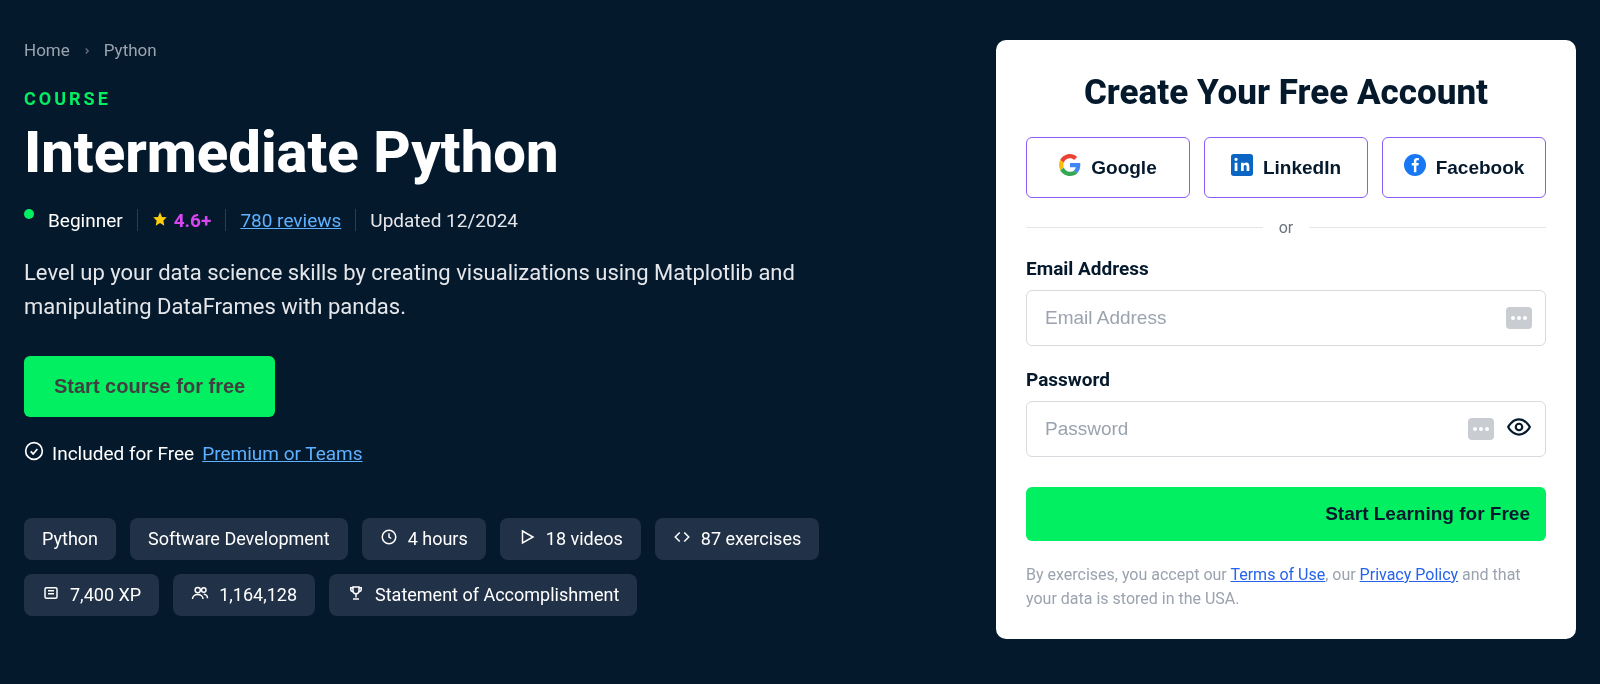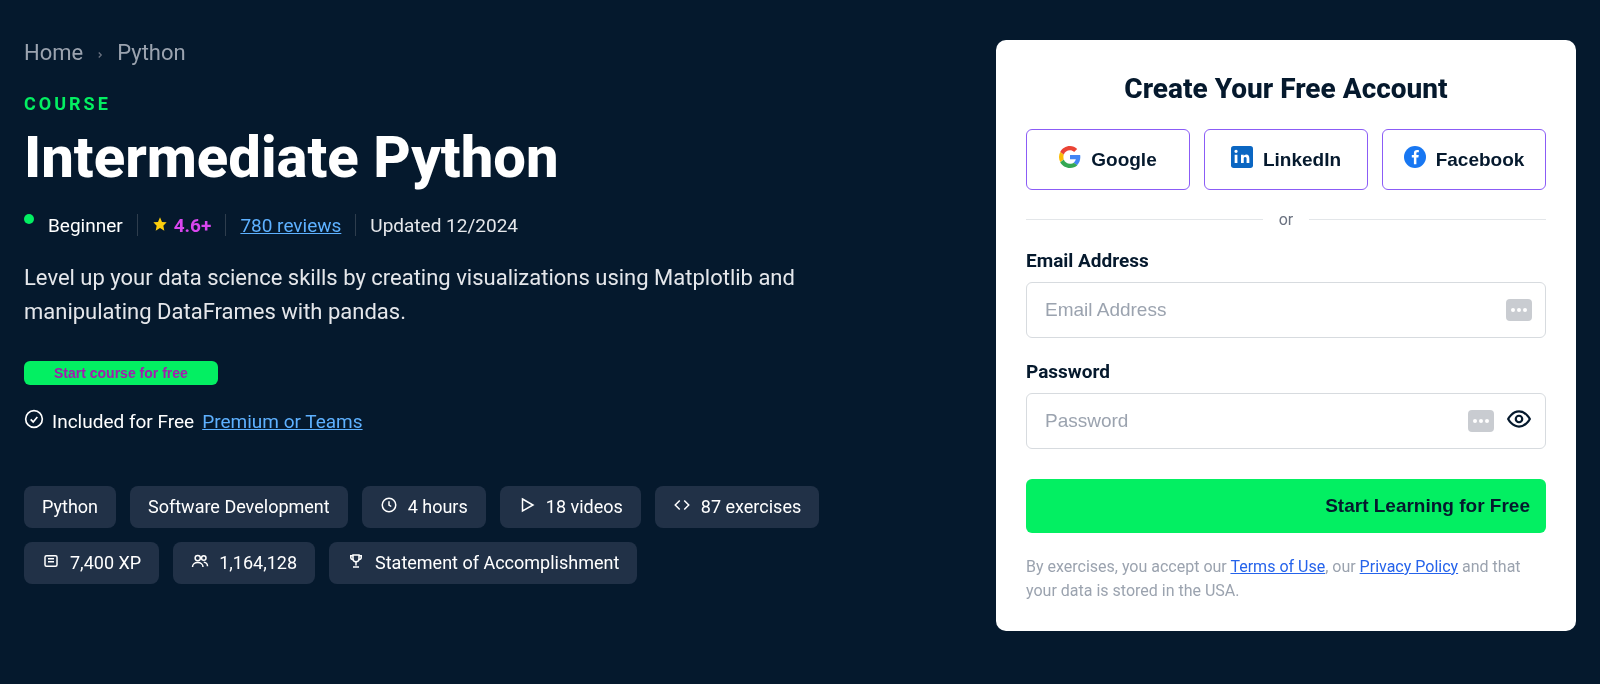--- a/index.html
+++ b/index.html
@@ -24,21 +24,21 @@
   width: 580px;
   flex-shrink: 0;
 }
 
 
 .breadcrumb {
   display: flex;
   align-items: center;
   gap: 12px;
   color: #9ba3af;
-  font-size: 22px;
+  font-size: 17px;
   margin-bottom: 28px;
 }
 .breadcrumb a { color: #9ba3af; text-decoration: none; }
 .breadcrumb .sep { color: #6b7280; }
 
 
 .course-label {
   color: #03ef62;
   font-weight: 700;
   letter-spacing: 3px;
@@ -93,24 +93,24 @@
   line-height: 1.55;
   color: #e5e7eb;
   margin-bottom: 32px;
   max-width: 780px;
 }
 
 
 .cta {
   display: inline-block;
   background: #03ef62;
-  color: #a21caf;
+  color: #404040;
   font-weight: 700;
-  font-size: 14px;
-  padding: 4px 30px;
+  font-size: 20px;
+  padding: 19px 30px;
   border-radius: 6px;
   border: none;
   cursor: pointer;
   margin-bottom: 24px;
 }
 
 
 .included {
   display: flex;
   align-items: center;
@@ -142,21 +142,21 @@
 
 
 .card {
   background: #fff;
   color: #05192d;
   border-radius: 10px;
   padding: 32px 30px 28px 30px;
 }
 .card-title {
   text-align: center;
-  font-size: 28px;
+  font-size: 35px;
   font-weight: 800;
   margin-bottom: 24px;
 }
 .social-row {
   display: flex;
   gap: 14px;
   margin-bottom: 20px;
 }
 .social-btn {
   flex: 1;

